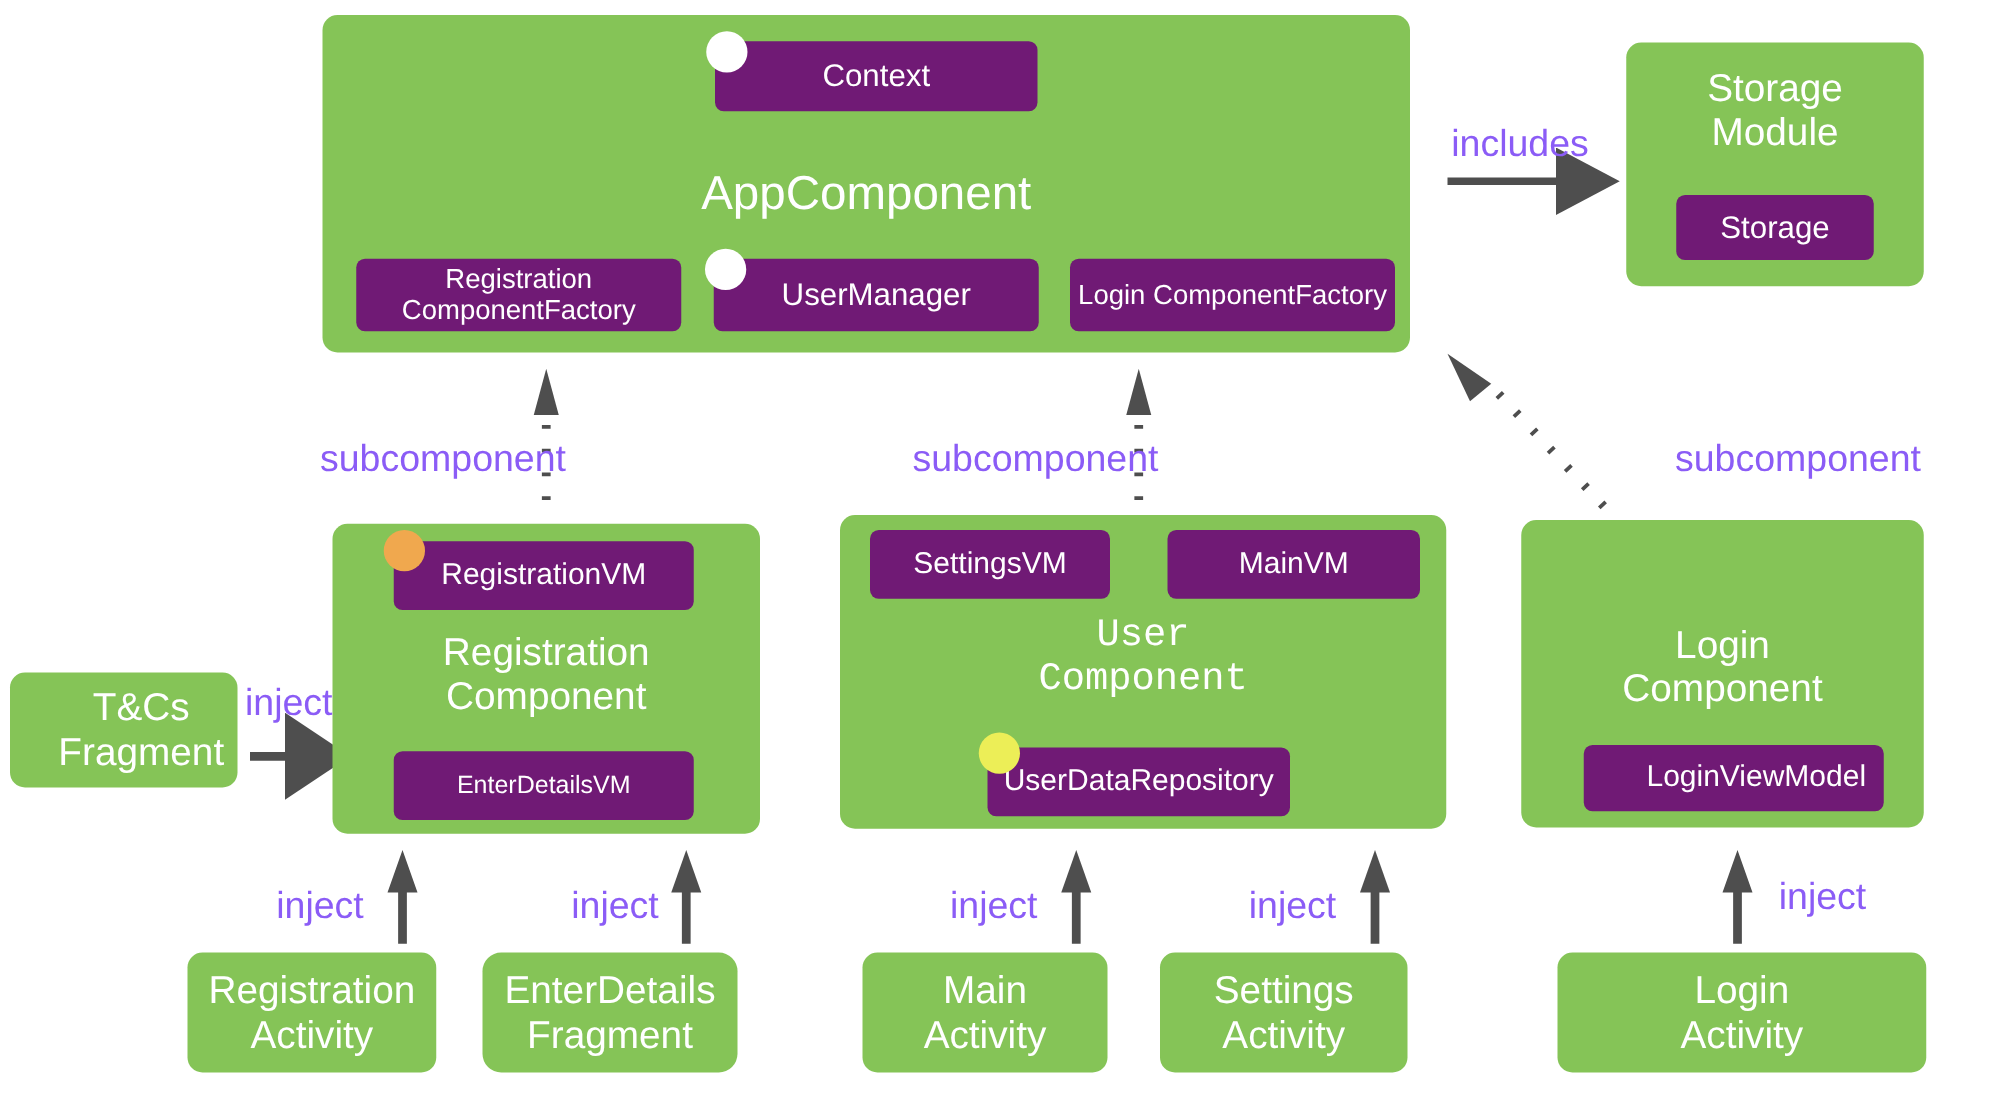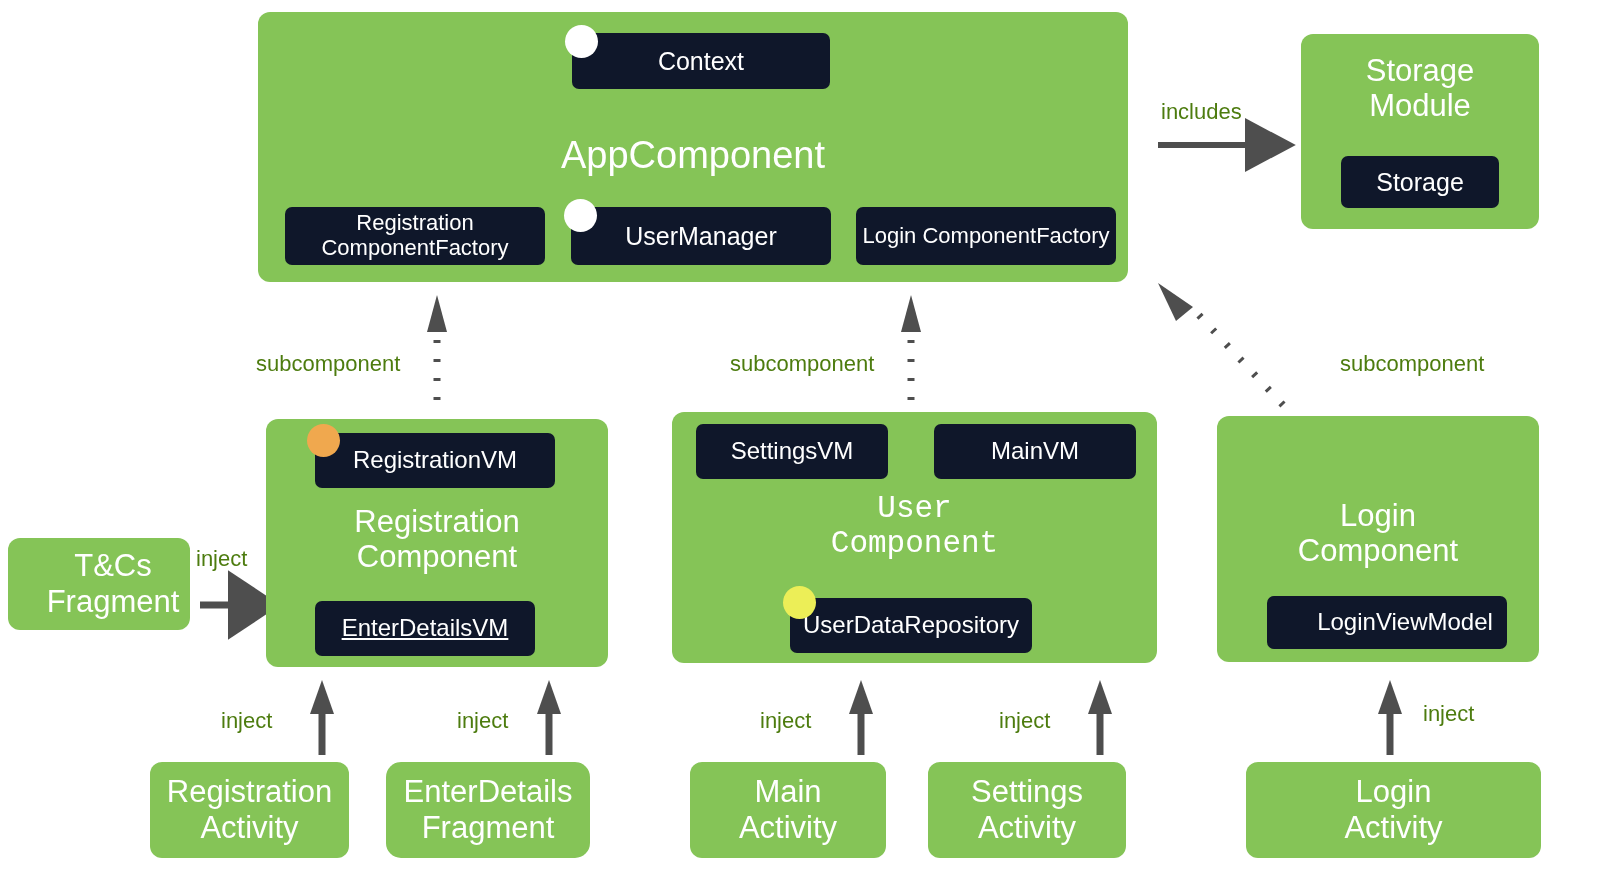--- a/index.html
+++ b/index.html
@@ -20,41 +20,41 @@
   .box {
     position: absolute;
     box-sizing: border-box;
   }
   .green {
     background: #85C457;
     border-radius: 12px;
     color: #ffffff;
   }
   .dark {
-    background: #0f172a;
+    background: #701a75;
     border-radius: 7px;
     color: #ffffff;
     display: flex;
     align-items: center;
     justify-content: center;
     text-align: center;
     line-height: 1.12;
   }
   .ctitle {
     position: absolute;
     width: 100%;
     text-align: center;
     color: #ffffff;
     line-height: 1.12;
     white-space: pre-line;
   }
   .label {
     position: absolute;
-    color: #4d7c0f;
-    font-size: 22px;
+    color: #8b5cf6;
+    font-size: 30px;
     white-space: nowrap;
   }
   .dot {
     position: absolute;
     border-radius: 50%;
   }
   .activity {
     display: flex;
     align-items: center;
     justify-content: center;
@@ -170,21 +170,21 @@
 
   <div class="box green" style="left:266px; top:419px; width:342px; height:248px;">
     <div class="ctitle" style="left:0; top:86px; font-size:31px;">Registration
 Component</div>
   </div>
   <div class="box dark" style="left:315px; top:433px; width:240px; height:55px; font-size:24px;">
     <span>RegistrationVM</span>
   </div>
   <div class="dot" style="left:307px; top:424px; width:33px; height:33px; background:#F0A84E;"></div>
 
-  <div class="box dark" style="left:315px; top:601px; width:220px; height:55px; font-size:24px;text-decoration:underline;">
+  <div class="box dark" style="left:315px; top:601px; width:240px; height:55px; font-size:20px;">
     <span>EnterDetailsVM</span>
   </div>
 
   <div class="box green" style="left:672px; top:412px; width:485px; height:251px;">
     <div class="ctitle" style="left:0; top:80px; font-size:31px;font-family:Liberation Mono, monospace;">User
 Component</div>
   </div>
   <div class="box dark" style="left:696px; top:424px; width:192px; height:55px; font-size:24px;">
     <span>SettingsVM</span>
   </div>

